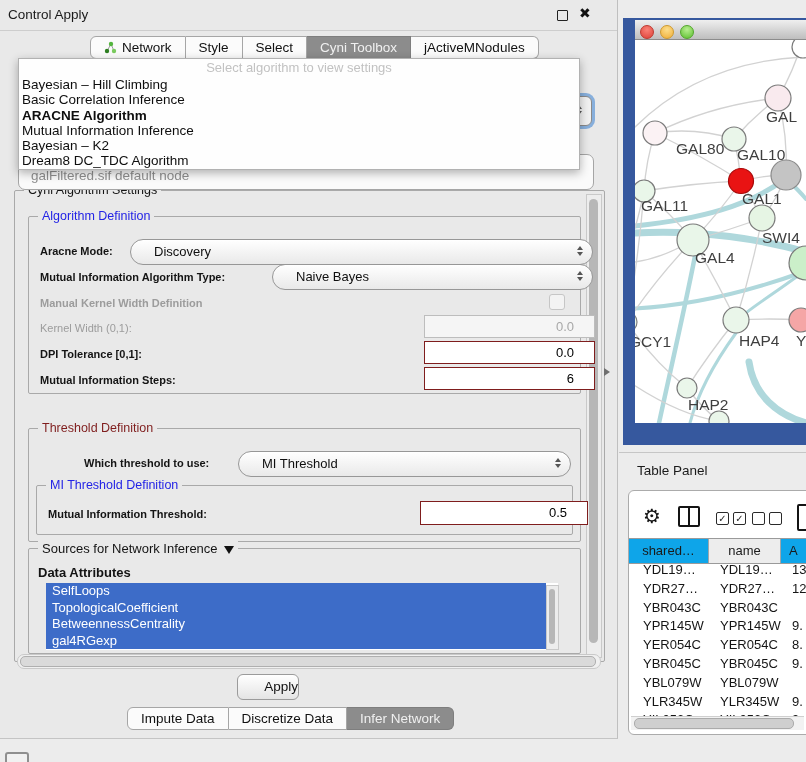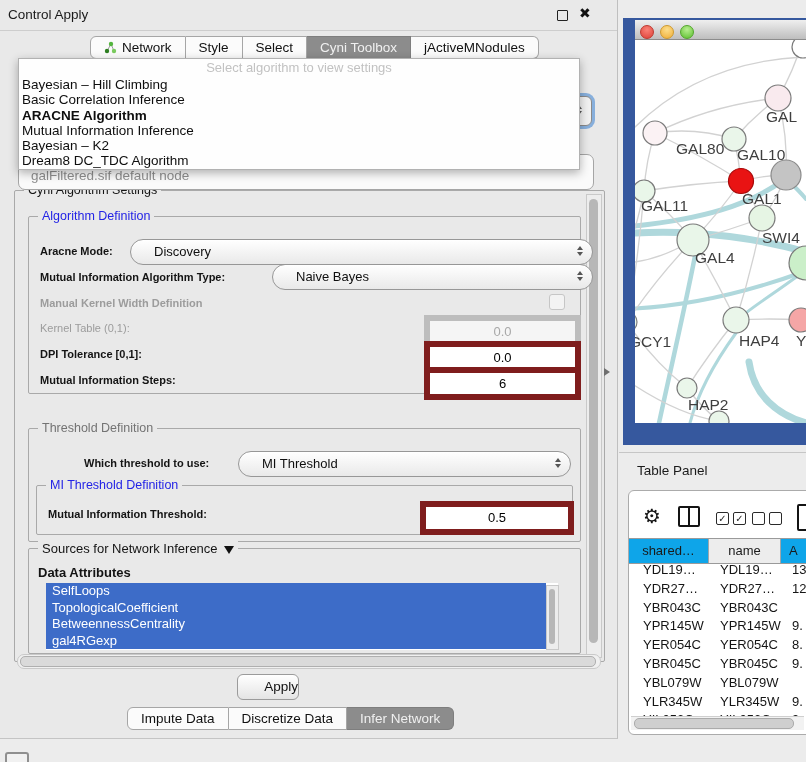--- a/index.html
+++ b/index.html
@@ -31,25 +31,25 @@
   
   #frag-combo{left:360px;top:96px;width:230px;height:28px;border:1px solid #8A8A8A;border-radius:6px;
               background:#F1F1F1;box-shadow:0 0 0 3px #87AFDC;z-index:5}
   #frag-combo2{left:18px;top:154px;width:574px;height:34px;border:1px solid #A5A5A5;border-radius:7px;
                background:#FAFAFA;z-index:6;overflow:hidden}
   #frag-combo2 span{position:absolute;left:12px;top:13px;font-size:13.5px;color:#8F8F8F;white-space:nowrap}
   
   .group{border:1px solid #A9A9A9;border-radius:2px}
   .gtitle{position:absolute;top:-8px;left:9px;background:#E9E9E9;padding:0 4px;font-size:12.5px;
           color:#141414;white-space:nowrap}
-  .gtitle.blue{color:#2323E6}.gtitle.green{color:#737373}
+  .gtitle.blue{color:#2323E6}.gtitle.green{color:#7f1d1d}
   .lbl{position:absolute;font-weight:bold;font-size:11px;color:#141414;white-space:nowrap}
   .lbl.dis{color:#9C9C9C}
-  .field{position:absolute;background:#fff;border:6px solid #7f1d1d;font-size:13px;text-align:center;
-         padding:0 8px;line-height:21px;color:#000}
+  .field{position:absolute;background:#fff;border:1px solid #7f1d1d;font-size:13px;text-align:right;
+         padding:0 20px;line-height:21px;color:#000}
   .field.dis{background:#F5F5F5;border-color:#BDBDBD;color:#A8A8A8}
   .combo{position:absolute;border:1px solid #979797;border-radius:13px;background:linear-gradient(#FFF,#E9E9E9);
          font-size:13px;line-height:24px;padding-left:23px;color:#0F0F0F;box-shadow:inset 0 1px 0 rgba(255,255,255,.7);
          white-space:nowrap}
   .spin{position:absolute;right:9px;top:50%;margin-top:-6px;display:flex;flex-direction:column;align-items:center;gap:2px}
   .tu{width:0;height:0;border-left:3.5px solid transparent;border-right:3.5px solid transparent;border-bottom:4.5px solid #555}
   .td{width:0;height:0;border-left:3.5px solid transparent;border-right:3.5px solid transparent;border-top:4.5px solid #555}
   .chk{position:absolute;width:14px;height:14px;background:#F3F3F3;border:1px solid #C6C6C6;border-radius:3px}
   .tri-right{display:inline-block;width:0;height:0;border-top:5.5px solid transparent;
              border-bottom:5.5px solid transparent;border-left:8px solid #111;margin-left:8px;vertical-align:-1px}
@@ -175,21 +175,21 @@
     <span class="lbl" style="left:40px;top:271px">Mutual Information Algorithm Type:</span>
     <div class="combo" style="left:272px;top:264px;width:296px;height:24px">
       <span>Naive Bayes</span>
       <span class="spin">
           <span class="tu"></span>
           <span class="td"></span>
         </span>
     </div>
     <span class="lbl dis" style="left:40px;top:297px">Manual Kernel Width Definition</span>
     <span class="chk" style="left:549px;top:294px"></span>
-    <span class="lbl dis" style="left:40px;top:322px;font-weight:normal">Kernel Table (0,1):</span>
+    <span class="lbl dis" style="left:40px;top:322px;font-weight:normal">Kernel Width (0,1):</span>
     <div class="field dis" style="left:424px;top:315px;width:129px;height:21px">0.0</div>
     <span class="lbl" style="left:40px;top:348px">DPI Tolerance [0,1]:</span>
     <div class="field" style="left:424px;top:341px;width:129px;height:21px">0.0</div>
     <span class="lbl" style="left:40px;top:374px">Mutual Information Steps:</span>
     <div class="field" style="left:424px;top:367px;width:129px;height:21px">6</div>
 
 
     <div class="abs group" style="left:28px;top:428px;width:551px;height:112px">
       <span class="gtitle green">Threshold Definition</span>
     </div>

